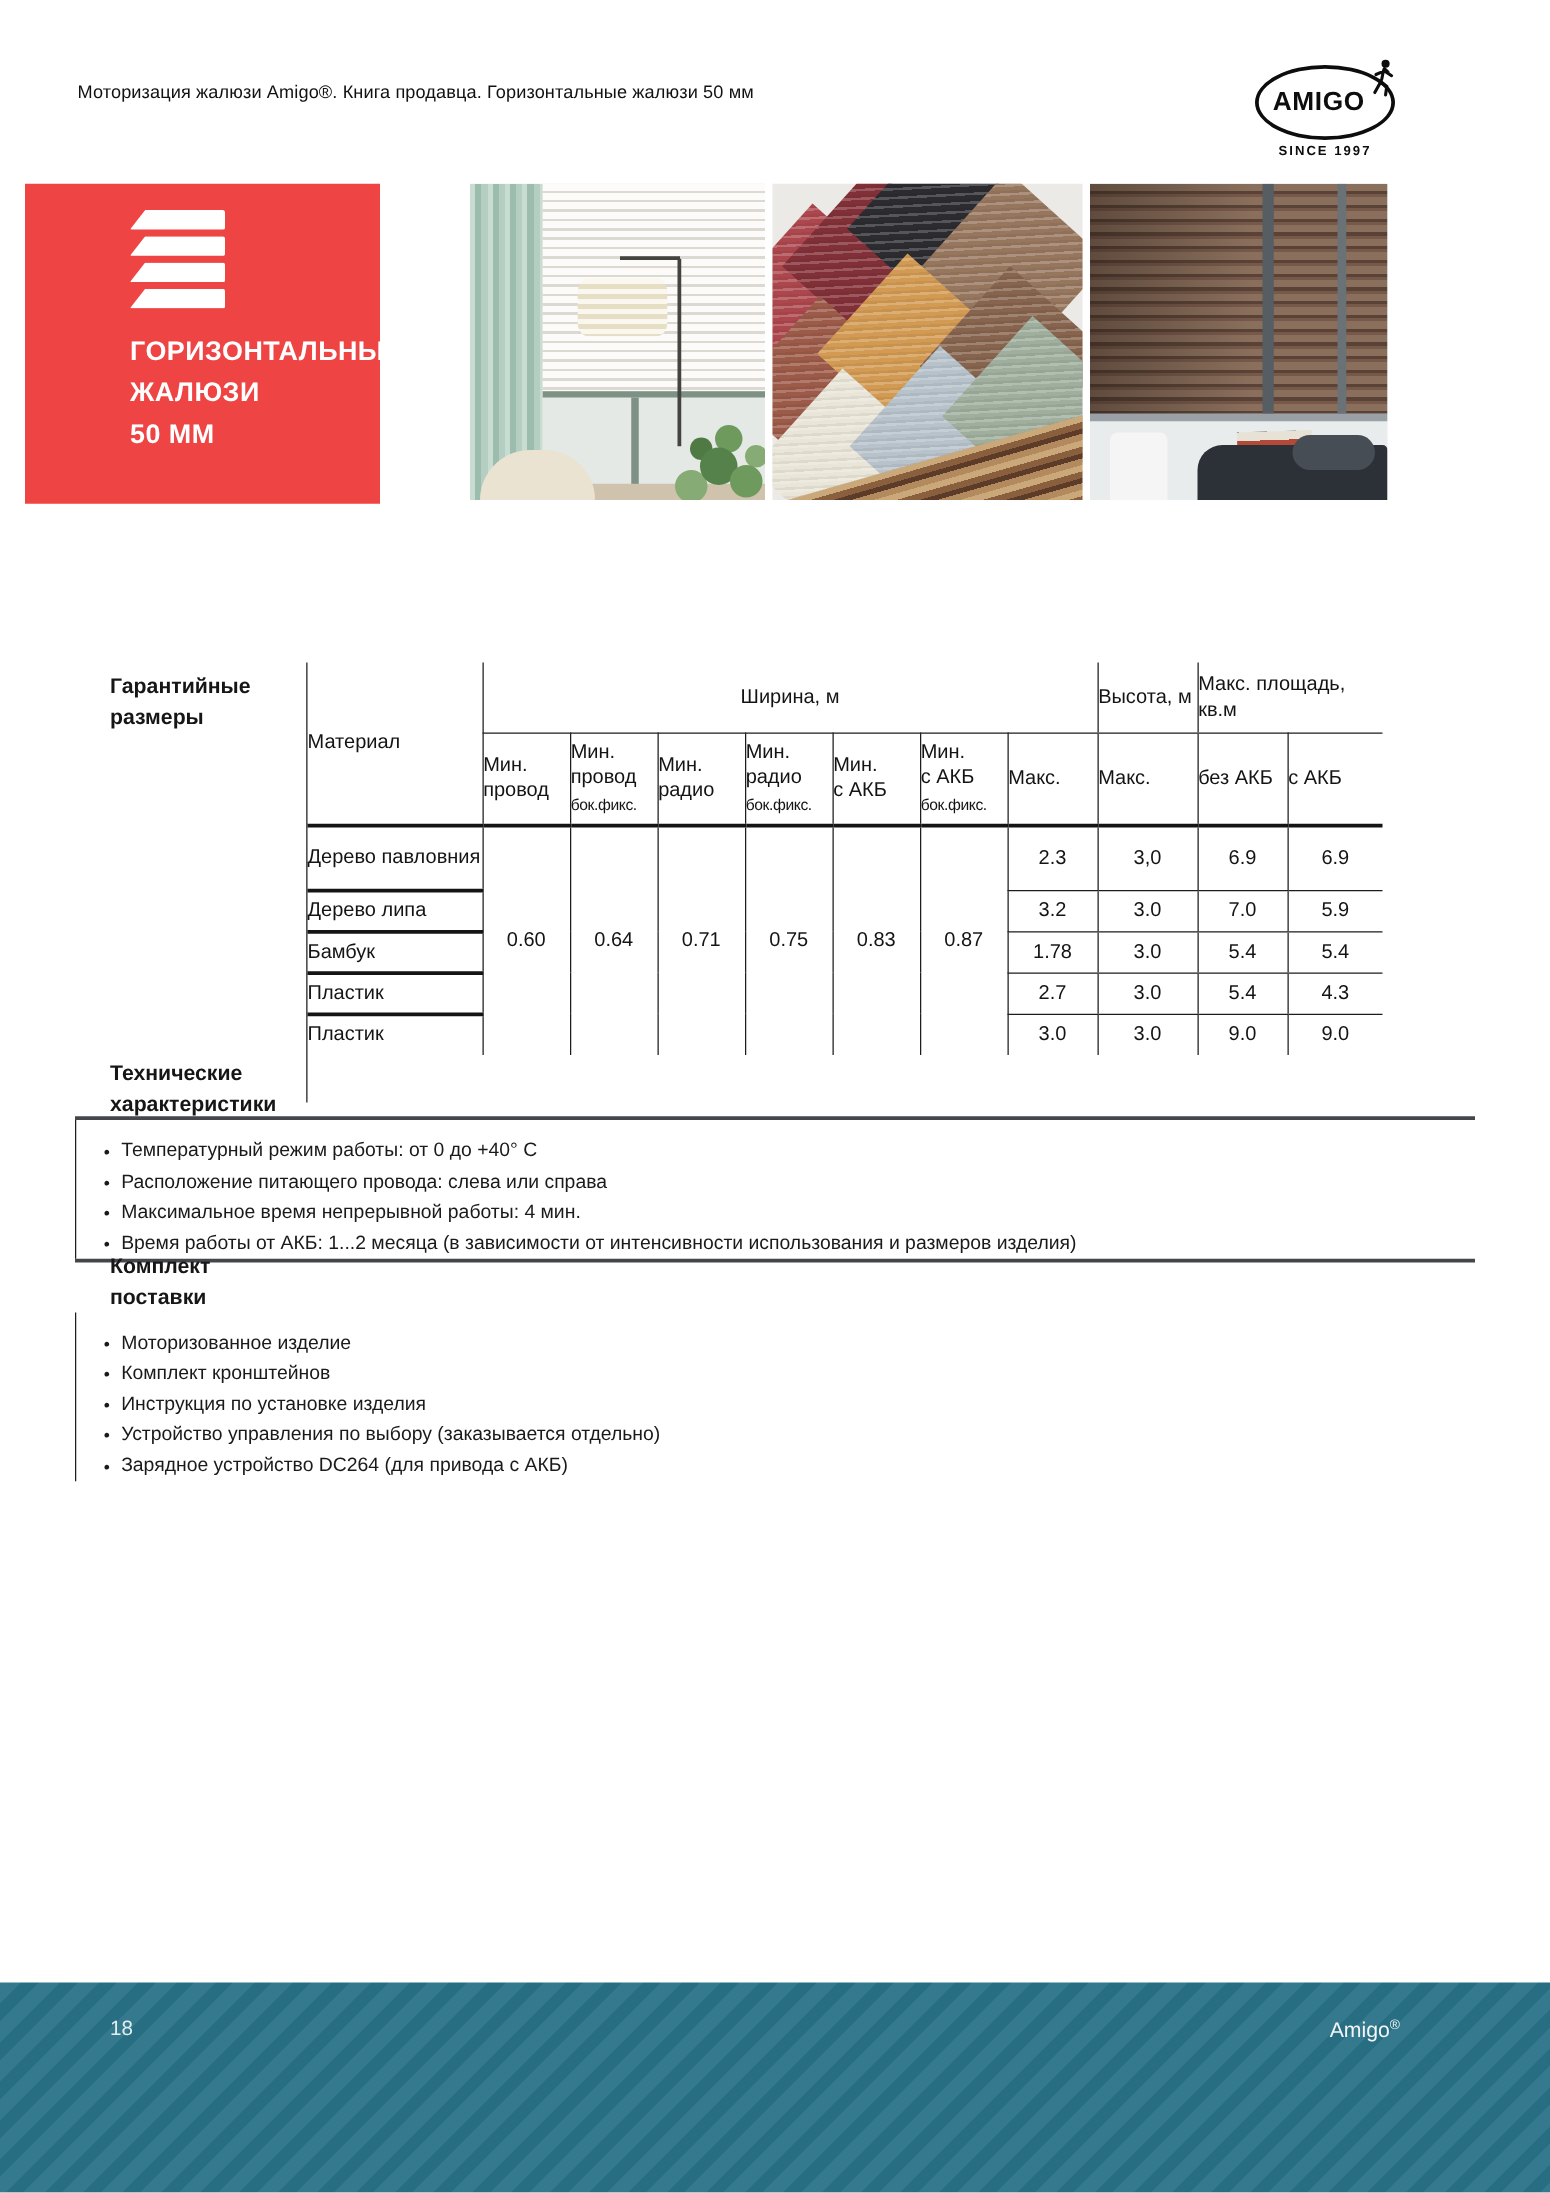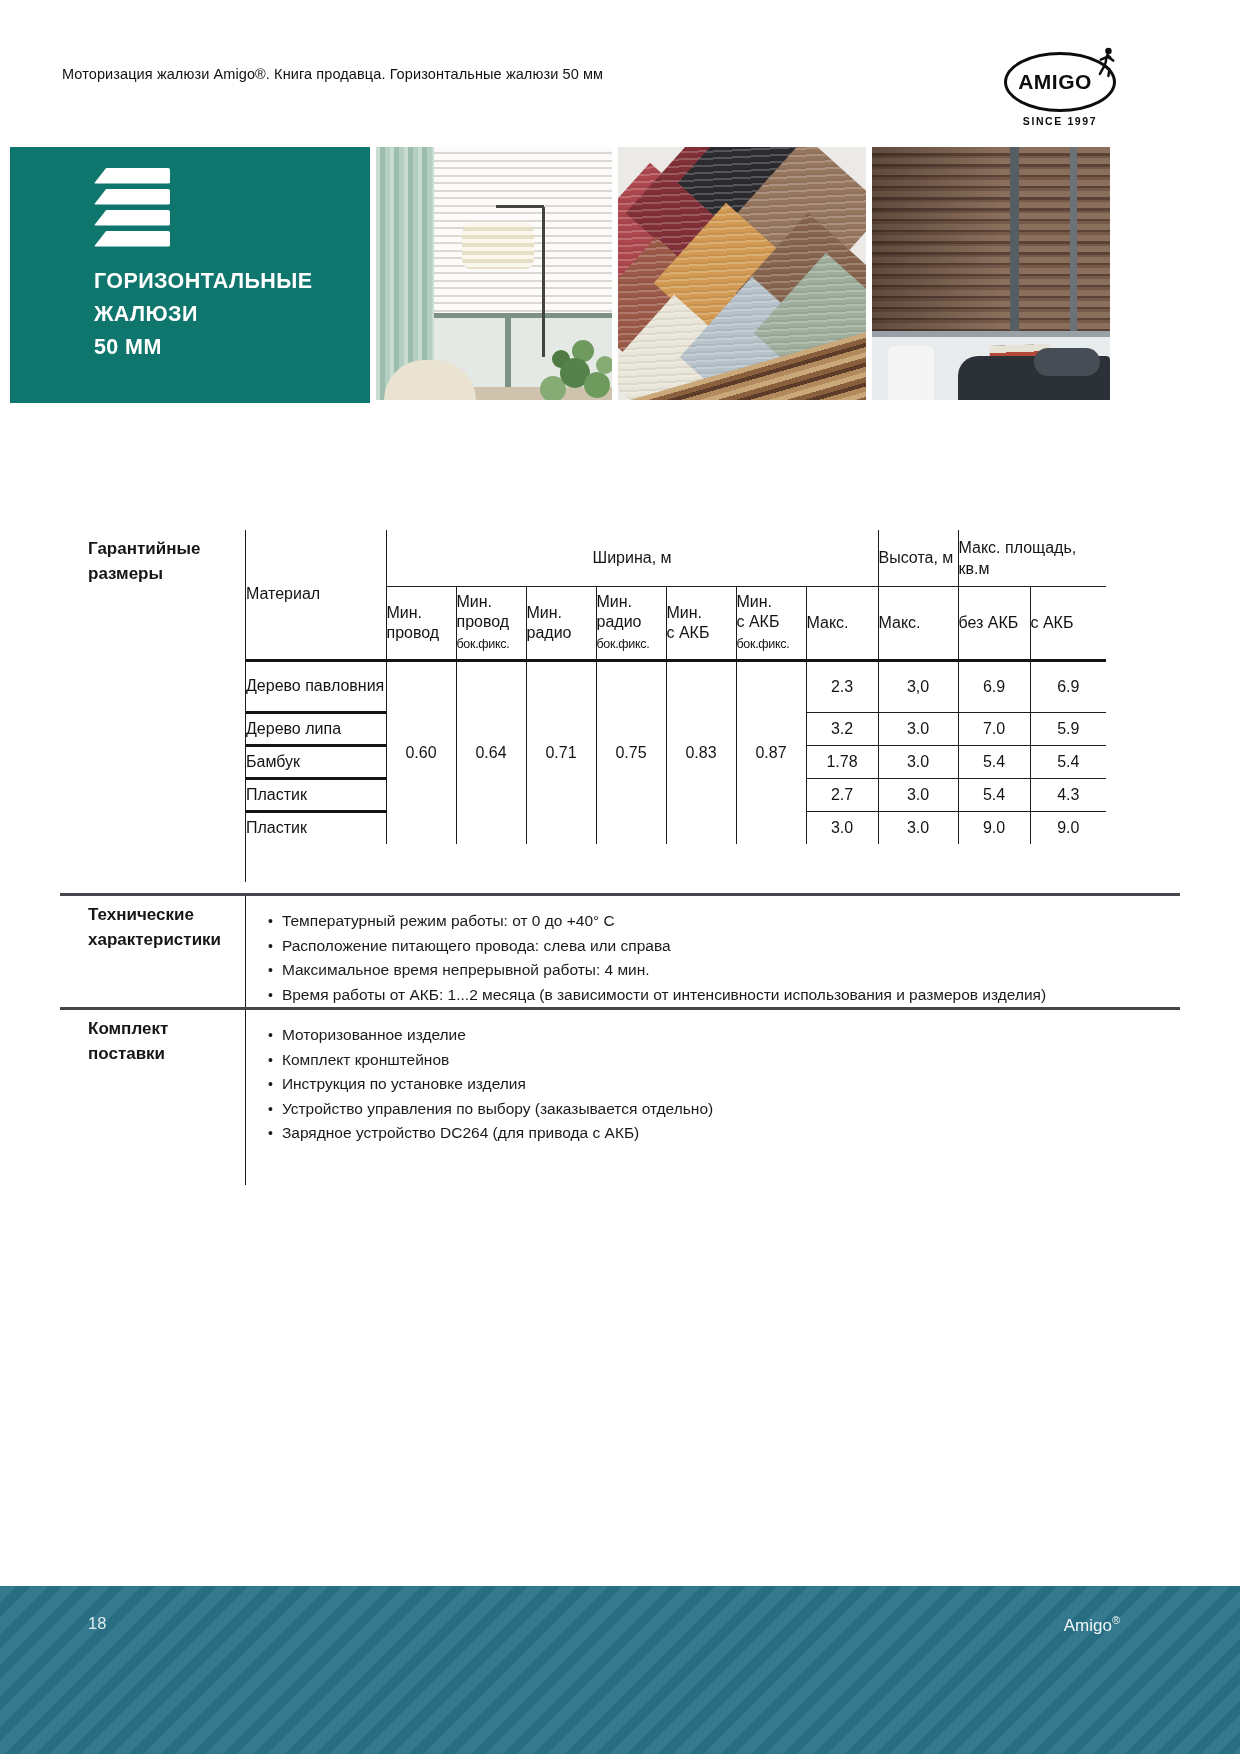--- a/index.html
+++ b/index.html
@@ -11,21 +11,21 @@
   .breadcrumb{position:absolute;left:62px;top:66px;font-size:14.5px;letter-spacing:.1px;color:#111;}
   .logo{position:absolute;top:52px;right:120px;width:120px;text-align:center;}
   .logo-oval{position:relative;width:106px;height:54px;margin:0 auto;border:3.5px solid #0d0d0d;
              border-radius:50%;display:flex;align-items:center;justify-content:center;background:#fff;}
   .logo-brand{font-size:21px;font-weight:bold;letter-spacing:.5px;color:#0d0d0d;padding-right:10px;}
   .logo-runner{position:absolute;right:-6px;top:-9px;}
   .logo-since{margin-top:3px;font-size:10.5px;font-weight:bold;letter-spacing:1.6px;color:#0d0d0d;}
 
   
   .banner-row{position:absolute;left:10px;top:147px;height:256px;width:1220px;}
-  .banner-box{position:absolute;left:0;top:0;width:360px;height:256px;background:#0f766e;}
+  .banner-box{position:absolute;left:10px;top:0;width:284px;height:256px;background:#ef4444;}
   .blinds-icon{position:absolute;left:84px;top:21px;}
   .slat{width:76px;height:15.5px;background:#fff;margin-bottom:5.5px;border-radius:2px;
         clip-path:polygon(16% 0,100% 0,100% 100%,0 100%);}
   .banner-title{position:absolute;left:84px;top:118px;color:#fff;font-size:21.5px;font-weight:bold;
                 line-height:33px;letter-spacing:.4px;}
 
   .photo{position:absolute;top:0;height:253px;overflow:hidden;background:#eee;}
   
   #photo1{left:366px;width:236px;background:#f1f0ed;}
   .p1-curtain{position:absolute;left:0;top:0;width:58px;height:253px;
@@ -71,21 +71,21 @@
   .p3-mullion2{position:absolute;left:83%;top:0;width:7px;height:184px;background:#6a7177;}
   .p3-sill{position:absolute;left:0;right:0;top:184px;height:6px;background:#9aa1a6;}
   .p3-books{position:absolute;left:118px;top:198px;width:60px;height:34px;transform:rotate(-2deg);
       background:repeating-linear-gradient(180deg,#e6e2d5 0 7px,#b34a39 7px 13px,#3c3a38 13px 19px,#d9d2c2 19px 26px,#7a6a58 26px 34px);}
   .p3-sofa{position:absolute;right:0;bottom:0;width:152px;height:44px;background:#2c3138;border-radius:20px 4px 0 0;}
   .p3-pillow{position:absolute;right:10px;bottom:24px;width:66px;height:28px;background:#474d55;border-radius:14px;}
   .p3-lamp{position:absolute;left:16px;bottom:0;width:46px;height:54px;background:#f4f5f4;border-radius:6px 6px 0 0;}
 
   
   .section{position:absolute;left:60px;width:1120px;display:flex;box-sizing:border-box;justify-content:flex-end;}
-  .divider{border-top:3px solid #43464b;}
+  .divider{border-top:3px solid #43464b;flex-direction:column;}
   .label-col{width:185px;box-sizing:border-box;padding:6px 10px 0 28px;font-size:17px;font-weight:bold;line-height:25px;}
   .body-col{flex:1;border-left:1.5px solid #1d1d1d;position:relative;box-sizing:border-box;}
 
   #sec-table{top:530px;height:352px;}
   #sec-tech{top:893px;height:114px;}
   #sec-delivery{top:1007px;height:178px;}
 
   .bullets{padding:13px 0 0 22px;}
   .bullet{font-size:15.5px;line-height:24.5px;color:#1a1a1a;display:flex;}
   .bullet::before{content:"•";margin-right:9px;font-size:14px;}

